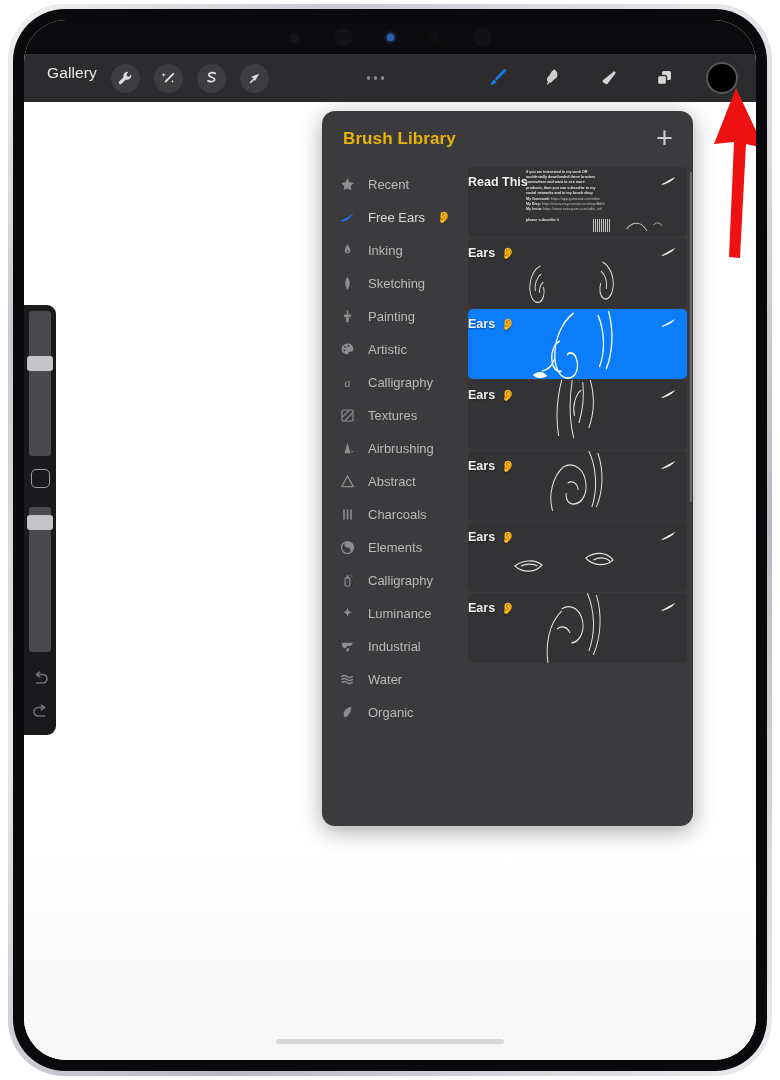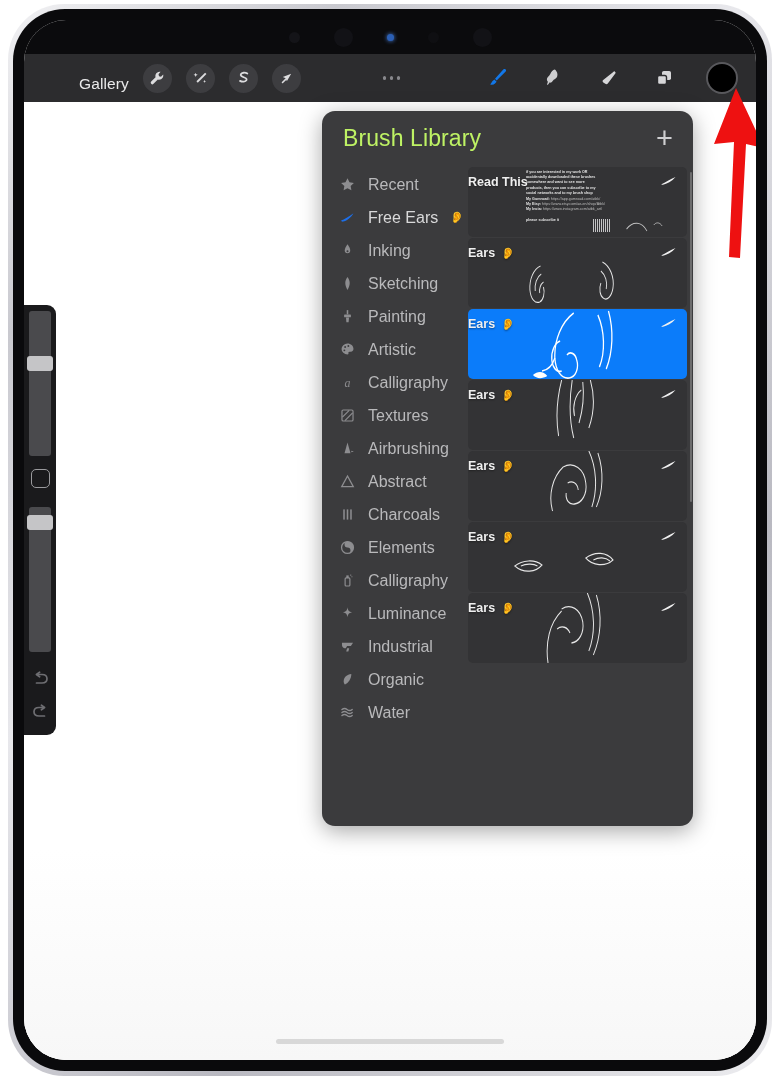--- a/index.html
+++ b/index.html
@@ -44,21 +44,21 @@
   .sensor-led { width: 7px; height: 7px; border-radius: 50%; background: #2b5fb5; box-shadow: 0 0 4px #4d86e0; }
 
   
   .toolbar {
     position: absolute; top: 34px; left: 0; right: 0; height: 48px;
     background: #2c2c2e;
     display: flex; align-items: center;
     z-index: 30;
     color: #f2f2f2;
   }
-  .tb-left { display: flex; align-items: flex-end; gap: 14px; padding-left: 23px; margin-left: 32px; }
+  .tb-left { display: flex; align-items: flex-start; gap: 14px; padding-left: 23px; }
   .tb-gallery { font-size: 15.5px; color: #e9e9ea; letter-spacing: .1px; }
   .tb-circ {
     width: 29px; height: 29px; border-radius: 50%;
     background: #3d3d40;
     display: flex; align-items: center; justify-content: center;
   }
   .tb-circ svg { display: block; }
   .tb-mid { flex: 1; display: flex; align-items: center; justify-content: center; }
   .dots { display: flex; gap: 3.5px; }
   .dots i { width: 3.6px; height: 3.6px; border-radius: 50%; background: #88888c; display: block; }
@@ -118,36 +118,36 @@
     z-index: 35;
     box-shadow: 0 5px 22px rgba(0,0,0,.35);
     overflow: hidden;
     display: flex; flex-direction: column;
   }
   .bp-header {
     height: 55px; flex: 0 0 55px;
     display: flex; align-items: center; justify-content: space-between;
     padding: 0 20px 0 21px;
   }
-  .bp-title { color: #bef264; font-size: 23px; font-weight: normal; letter-spacing: .1px; }
+  .bp-title { color: #eab308; font-size: 17px; font-weight: bold; letter-spacing: .1px; }
   .bp-plus { color: #cfcfd1; font-size: 29px; font-weight: 300; line-height: 1; }
 
   .bp-body { flex: 1; display: flex; min-height: 0; }
 
   .bp-sidebar {
     width: 146px; flex: 0 0 146px;
     padding-top: 2px;
     overflow: hidden;
   }
   .cat {
     height: 33px; display: flex; align-items: center;
     padding-left: 16px; gap: 12px;
   }
   .cat-ico { width: 18px; height: 18px; display: flex; align-items: center; justify-content: center; flex: 0 0 18px;}
-  .cat-label { color: #b9b9bb; font-size: 16px; white-space: nowrap; }
+  .cat-label { color: #b9b9bb; font-size: 13px; white-space: nowrap; }
   .cat.active .cat-label { color: #d9d9da; }
   .ear { font-size: 11px; }
 
   .bp-list {
     flex: 1; padding: 1px 6px 0 0; overflow: hidden;
     display: flex; flex-direction: column; gap: 1px;
     position: relative;
   }
   .brush-item {
     height: 70px; flex: 0 0 70px;
@@ -431,32 +431,32 @@
                   <span class="cat-ico">
                     <svg width="17" height="17" viewBox="0 0 20 20">
                       <path d="M3.5 5.5h13l-2.5 4H9.5L8 12h4l-1 4H8.5l1-4H6.5c-2 0-3-2-3-4z" fill="#8d8d90"></path>
                     </svg>
                   </span>
                   <span class="cat-label">Industrial</span>
                 </div>
                 <div class="cat">
                   <span class="cat-ico">
                     <svg width="17" height="17" viewBox="0 0 20 20">
+                      <path d="M3.5 6.5c2-1.6 4-1.6 6 0s4 1.6 6 0M3.5 10c2-1.6 4-1.6 6 0s4 1.6 6 0M3.5 13.5c2-1.6 4-1.6 6 0s4 1.6 6 0" fill="none" stroke="#8d8d90" stroke-width="1.7" stroke-linecap="round"></path>
+                    </svg>
+                  </span>
+                  <span class="cat-label">Water</span>
+                </div>
+                <div class="cat">
+                  <span class="cat-ico">
+                    <svg width="17" height="17" viewBox="0 0 20 20">
                       <path d="M14.5 3.5c-5 .5-9 4-9 8.5 0 1.5.5 3 1.5 4 4-2 7.5-7 7.5-12.5z" fill="#8d8d90"></path>
                     </svg>
                   </span>
                   <span class="cat-label">Organic</span>
-                </div>
-                <div class="cat">
-                  <span class="cat-ico">
-                    <svg width="17" height="17" viewBox="0 0 20 20">
-                      <path d="M3.5 6.5c2-1.6 4-1.6 6 0s4 1.6 6 0M3.5 10c2-1.6 4-1.6 6 0s4 1.6 6 0M3.5 13.5c2-1.6 4-1.6 6 0s4 1.6 6 0" fill="none" stroke="#8d8d90" stroke-width="1.7" stroke-linecap="round"></path>
-                    </svg>
-                  </span>
-                  <span class="cat-label">Water</span>
                 </div>
               </div>
             <div class="bp-list" id="brush-list">
               <div class="scrollbar"></div>
             <div class="brush-item">
                   <svg class="bi-art" width="100%" height="100%" viewBox="0 0 290 70" preserveAspectRatio="none">
                     <path d="M210 62c8-8 20-8 27 2" fill="none" stroke="#e6e6e6" stroke-width="1.1" opacity=".8"></path>
                     <path d="M246 58c3-3 8-3 11 1" fill="none" stroke="#e6e6e6" stroke-width="1" opacity=".7"></path>
                   </svg>
                   <div class="bi-name">

